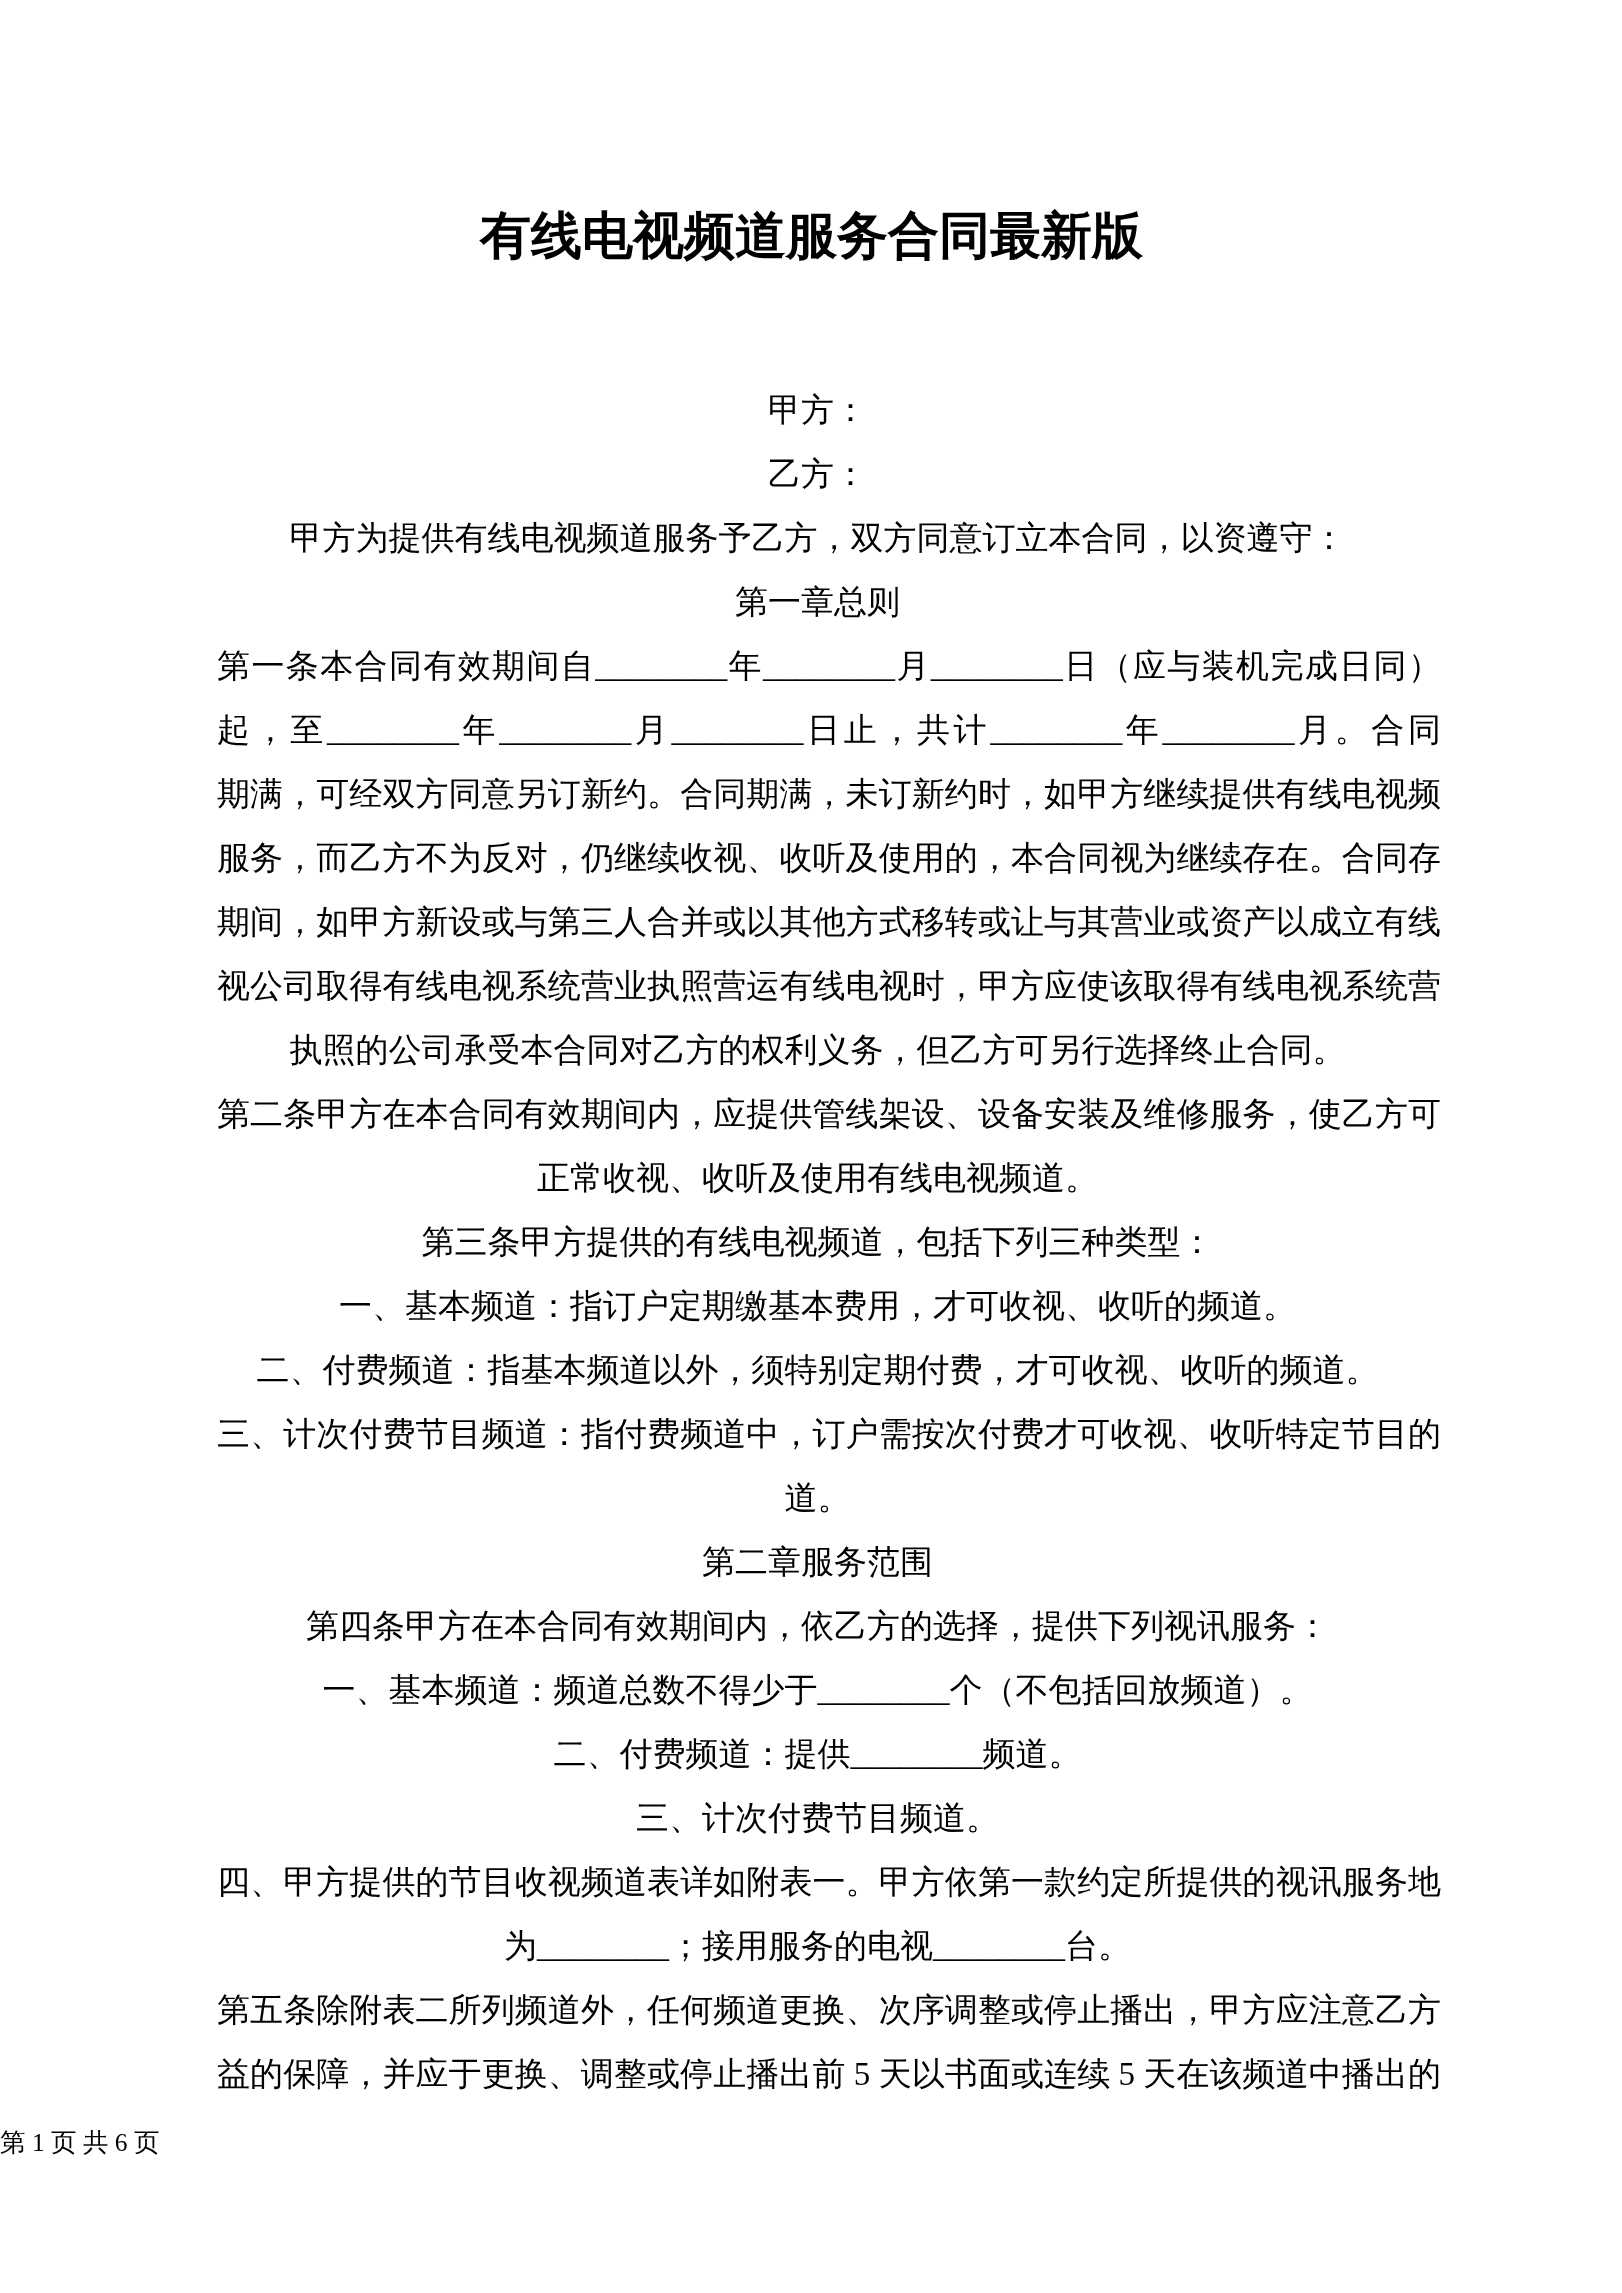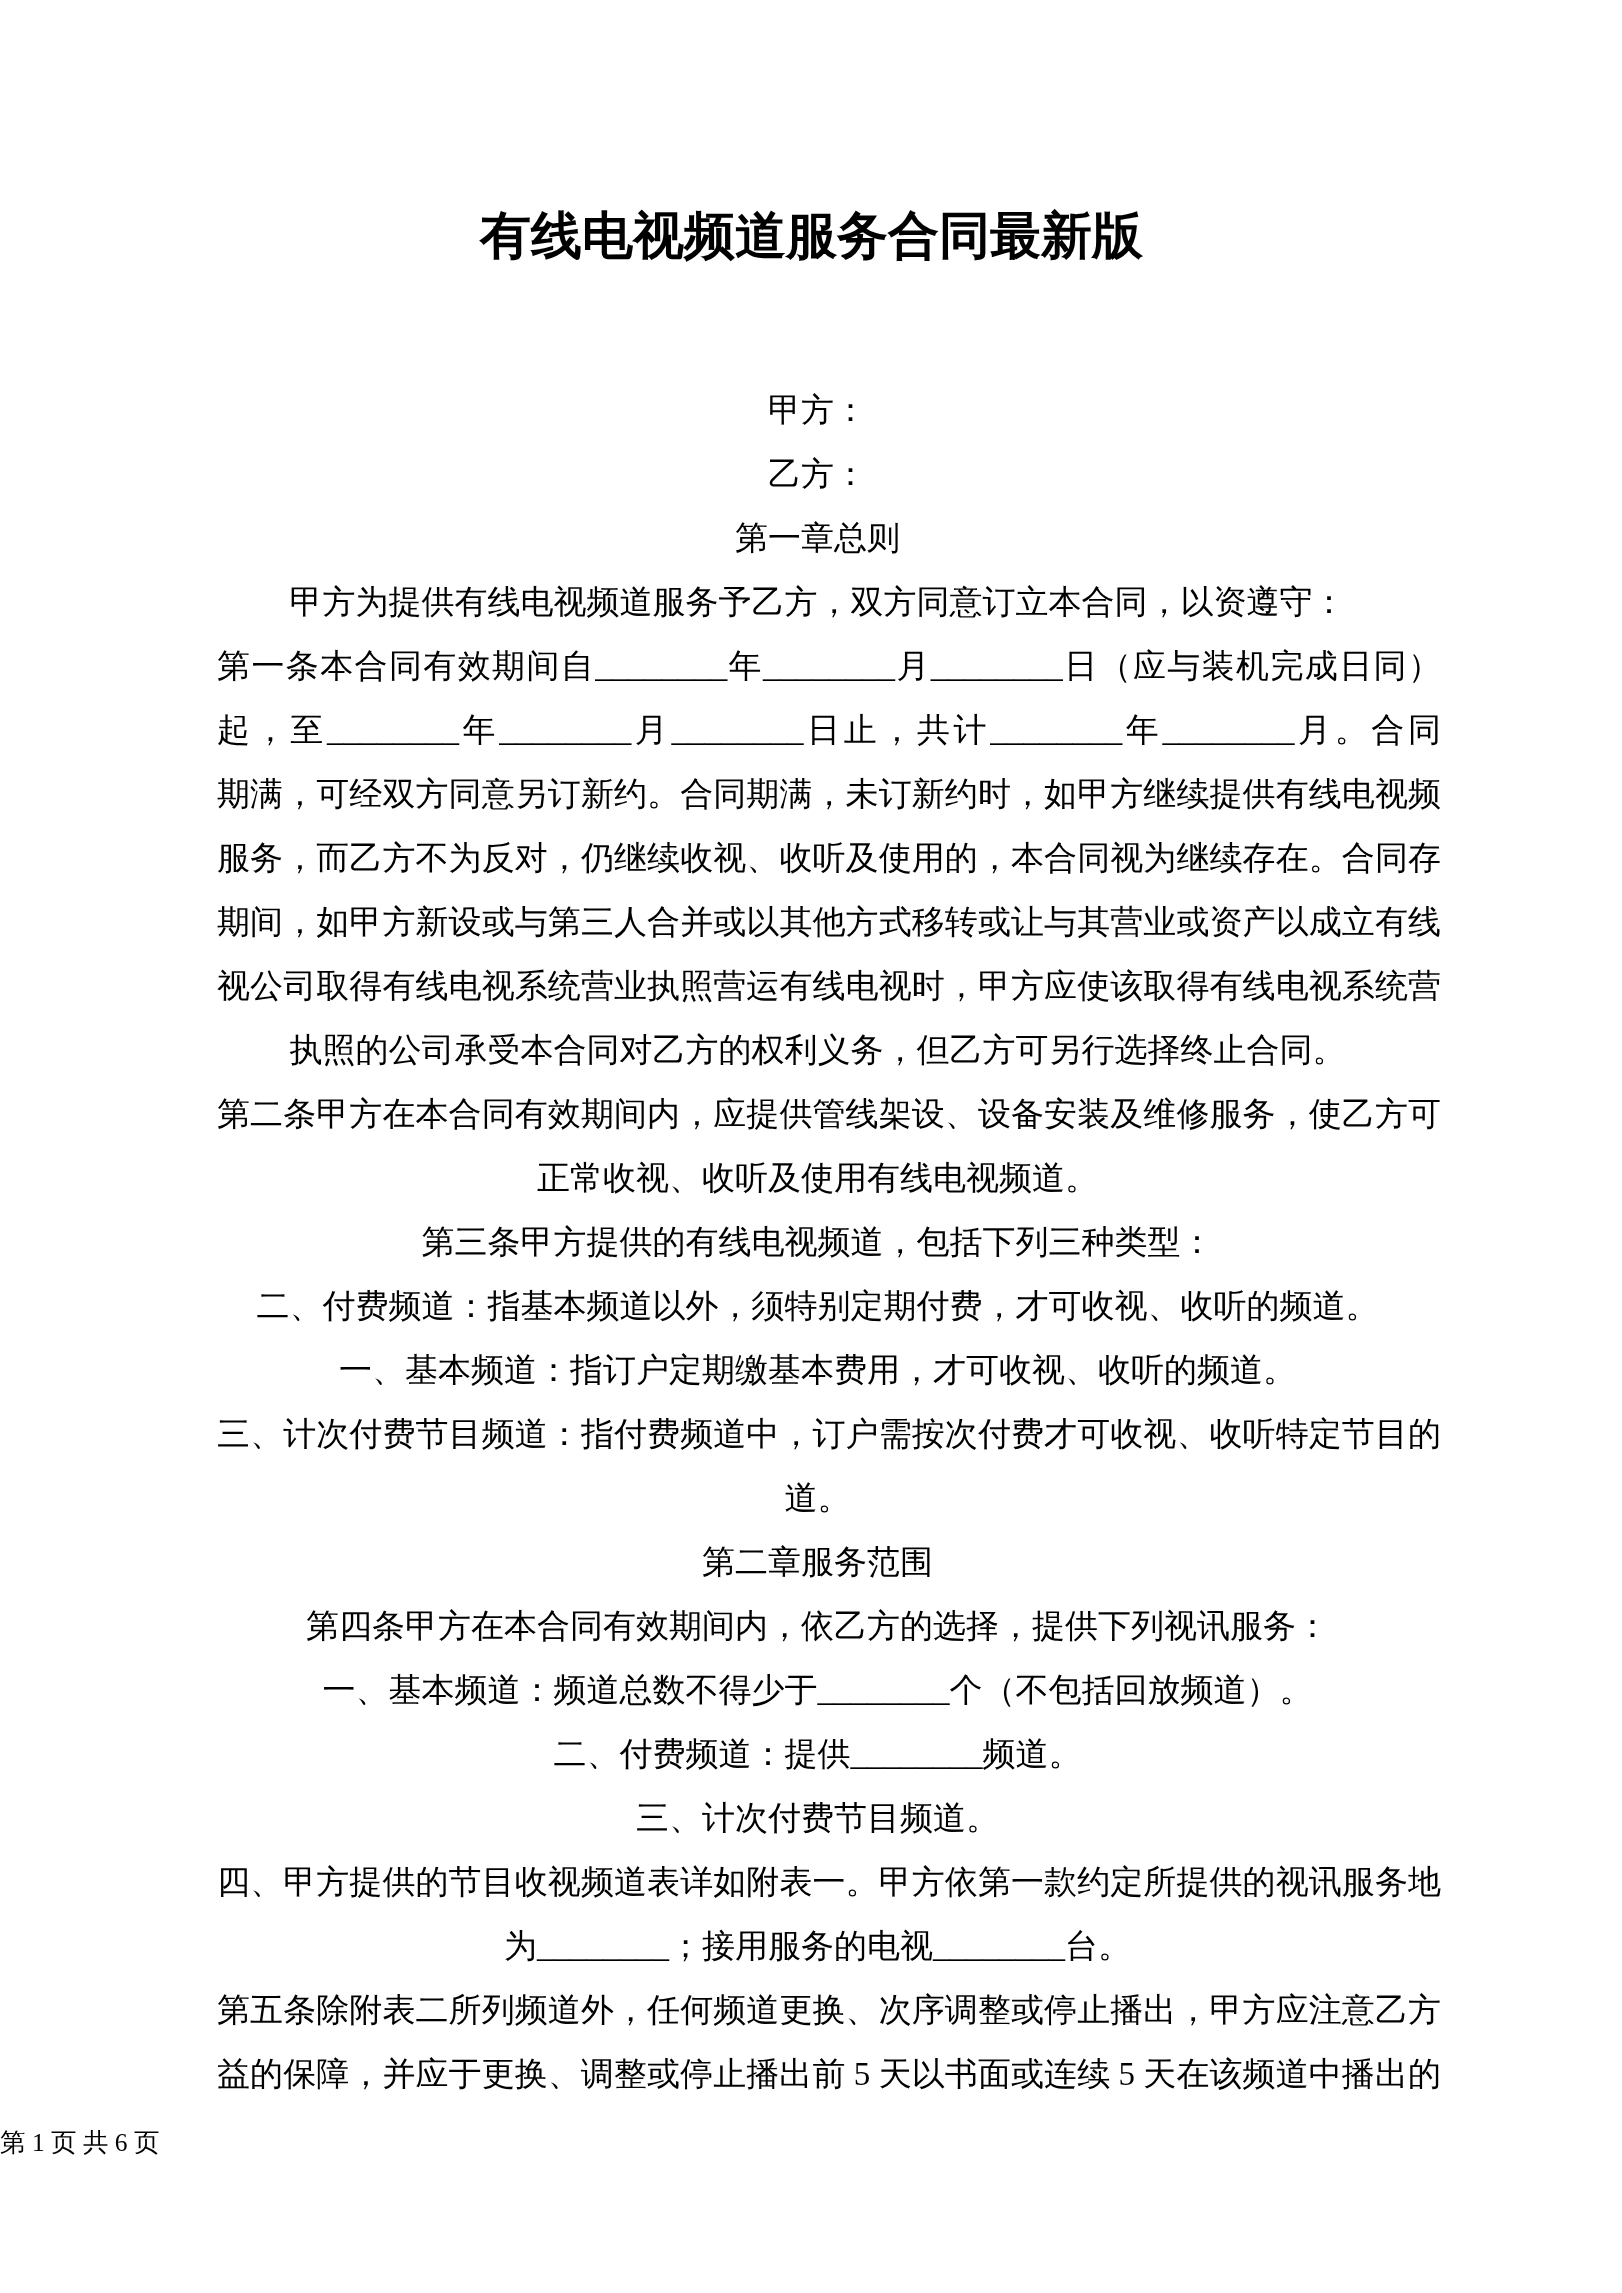--- a/index.html
+++ b/index.html
@@ -60,34 +60,34 @@
 </style>
 </head>
 <body>
 
 <div class="page">
   <h1 class="title">有线电视频道服务合同最新版</h1>
 
   <div class="body-block">
     <div class="line">甲方：</div>
     <div class="line">乙方：</div>
+    <div class="line">甲方为提供有线电视频道服务予乙方，双方同意订立本合同，以资遵守：</div>
     <div class="line">第一章总则</div>
-    <div class="line">甲方为提供有线电视频道服务予乙方，双方同意订立本合同，以资遵守：</div>
     <div class="line fill">第一条本合同有效期间自________年________月________日（应与装机完成日同）</div>
     <div class="line fill">起，至________年________月________日止，共计________年________月。合同</div>
     <div class="line fill">期满，可经双方同意另订新约。合同期满，未订新约时，如甲方继续提供有线电视频道</div>
     <div class="line fill">服务，而乙方不为反对，仍继续收视、收听及使用的，本合同视为继续存在。合同存续</div>
     <div class="line fill">期间，如甲方新设或与第三人合并或以其他方式移转或让与其营业或资产以成立有线电</div>
     <div class="line fill">视公司取得有线电视系统营业执照营运有线电视时，甲方应使该取得有线电视系统营业</div>
     <div class="line">执照的公司承受本合同对乙方的权利义务，但乙方可另行选择终止合同。</div>
     <div class="line fill">第二条甲方在本合同有效期间内，应提供管线架设、设备安装及维修服务，使乙方可以</div>
     <div class="line">正常收视、收听及使用有线电视频道。</div>
     <div class="line">第三条甲方提供的有线电视频道，包括下列三种类型：</div>
+    <div class="line">一、基本频道：指订户定期缴基本费用，才可收视、收听的频道。</div>
     <div class="line">二、付费频道：指基本频道以外，须特别定期付费，才可收视、收听的频道。</div>
-    <div class="line">一、基本频道：指订户定期缴基本费用，才可收视、收听的频道。</div>
     <div class="line fill">三、计次付费节目频道：指付费频道中，订户需按次付费才可收视、收听特定节目的频</div>
     <div class="line">道。</div>
     <div class="line">第二章服务范围</div>
     <div class="line">第四条甲方在本合同有效期间内，依乙方的选择，提供下列视讯服务：</div>
     <div class="line">一、基本频道：频道总数不得少于________个（不包括回放频道）。</div>
     <div class="line">二、付费频道：提供________频道。</div>
     <div class="line">三、计次付费节目频道。</div>
     <div class="line fill">四、甲方提供的节目收视频道表详如附表一。甲方依第一款约定所提供的视讯服务地址</div>
     <div class="line">为________；接用服务的电视________台。</div>
     <div class="line fill">第五条除附表二所列频道外，任何频道更换、次序调整或停止播出，甲方应注意乙方权</div>

